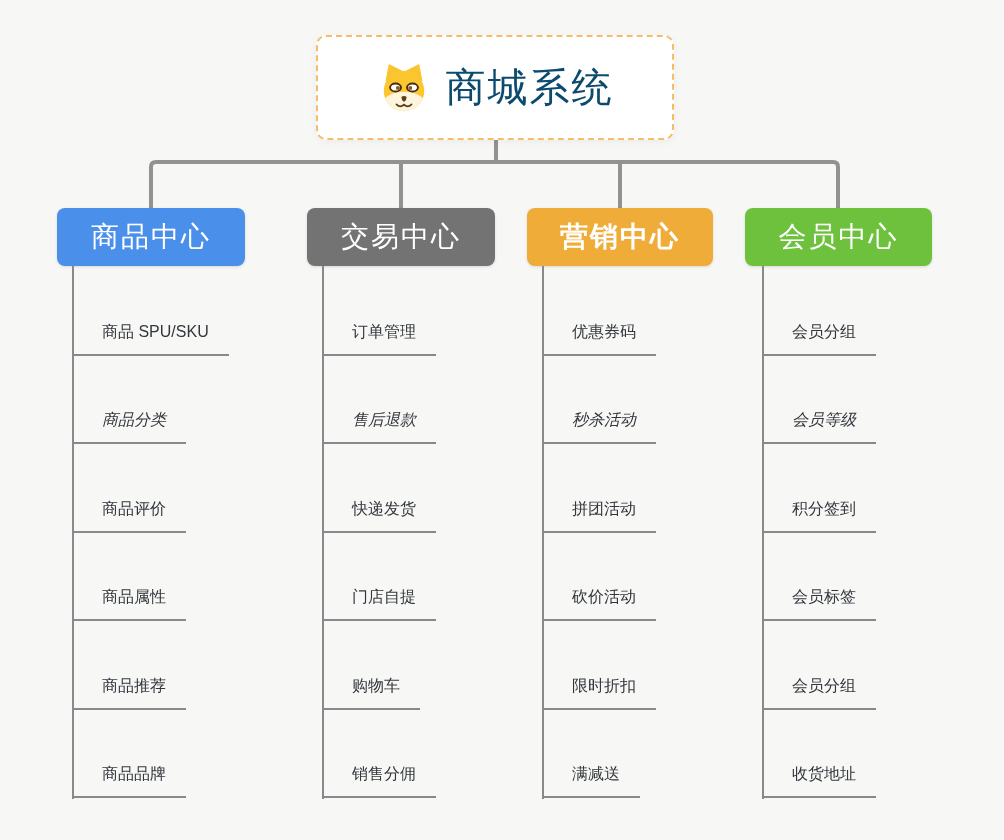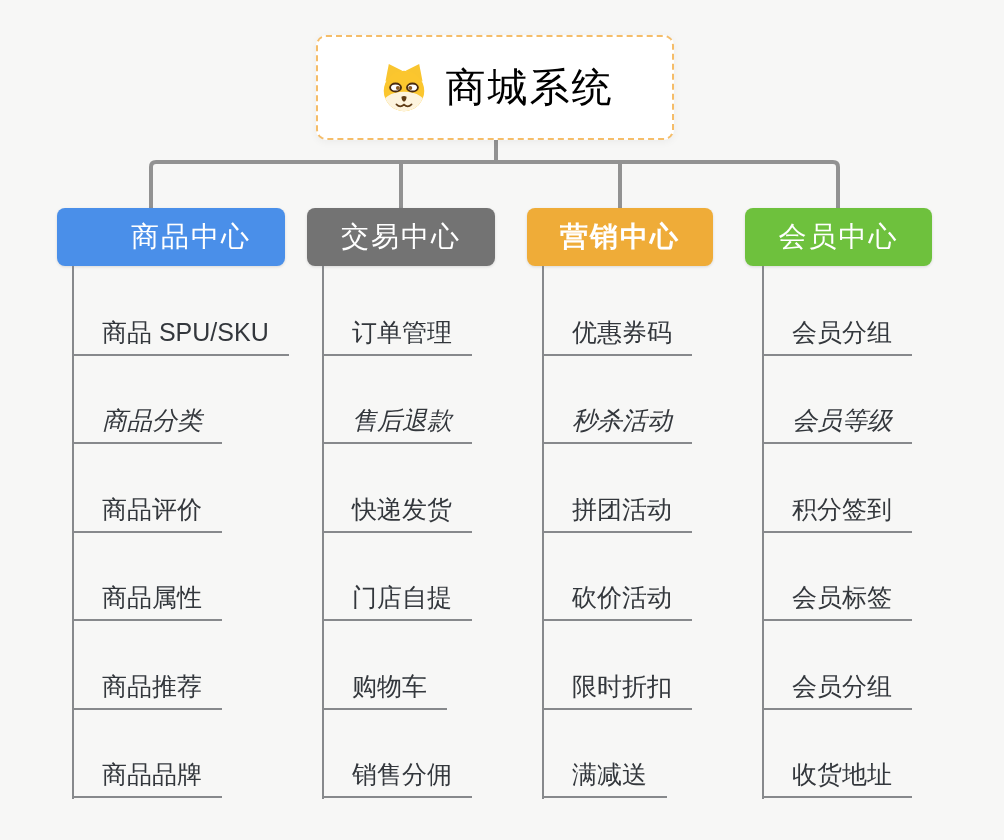--- a/index.html
+++ b/index.html
@@ -19,51 +19,51 @@
     position:absolute;left:316px;top:35px;width:358px;height:105px;
     box-sizing:border-box;
     background:#ffffff;
     border:2px dashed #f5bd69;
     border-radius:10px;
     box-shadow:0 2px 8px rgba(0,0,0,0.05);
     display:flex;align-items:center;justify-content:center;gap:15px;
   }
   .dog-icon{width:54px;height:52px;display:inline-block;flex:none;}
   .root-title{
-    font-size:40px;color:#000000;letter-spacing:2px;white-space:nowrap;
+    font-size:40px;color:#0c4a6e;letter-spacing:2px;white-space:nowrap;
   }
 
   
   .branch{
     position:absolute;top:208px;width:188px;height:58px;
     border-radius:8px;
     color:#ffffff;font-size:28px;letter-spacing:2px;
     display:flex;align-items:center;justify-content:center;
     box-shadow:0 1px 3px rgba(0,0,0,0.12);
   }
-  .b0{left:57px;padding-left:40px;}
+  .b0{left:57px;}
   .b1{left:307px;}
   .b2{left:527px;width:186px;}
   .b3{left:745px;width:187px;}
 
   
   .col{position:absolute;top:266px;width:230px;height:535px;}
   .c0{left:72px;}
   .c1{left:322px;}
   .c2{left:542px;padding-left:25px;}
   .c3{left:762px;}
   .trunk{
     position:absolute;left:0;top:0;width:2px;height:533px;background:#87898c;
   }
   .leaf{
     position:absolute;left:0;
     box-sizing:border-box;
     padding:0 20px 6px 30px;
     border-bottom:2px solid #87898c;
-    font-size:25px;line-height:32px;color:#33373c;
+    font-size:16px;line-height:32px;color:#33373c;
     white-space:nowrap;
     background:transparent;
   }
   .l0{top:50px;}
   .l1{top:138px;font-style:italic;}
   .l2{top:227px;}
   .l3{top:315px;}
   .l4{top:404px;}
   .l5{top:492px;}
 </style>

